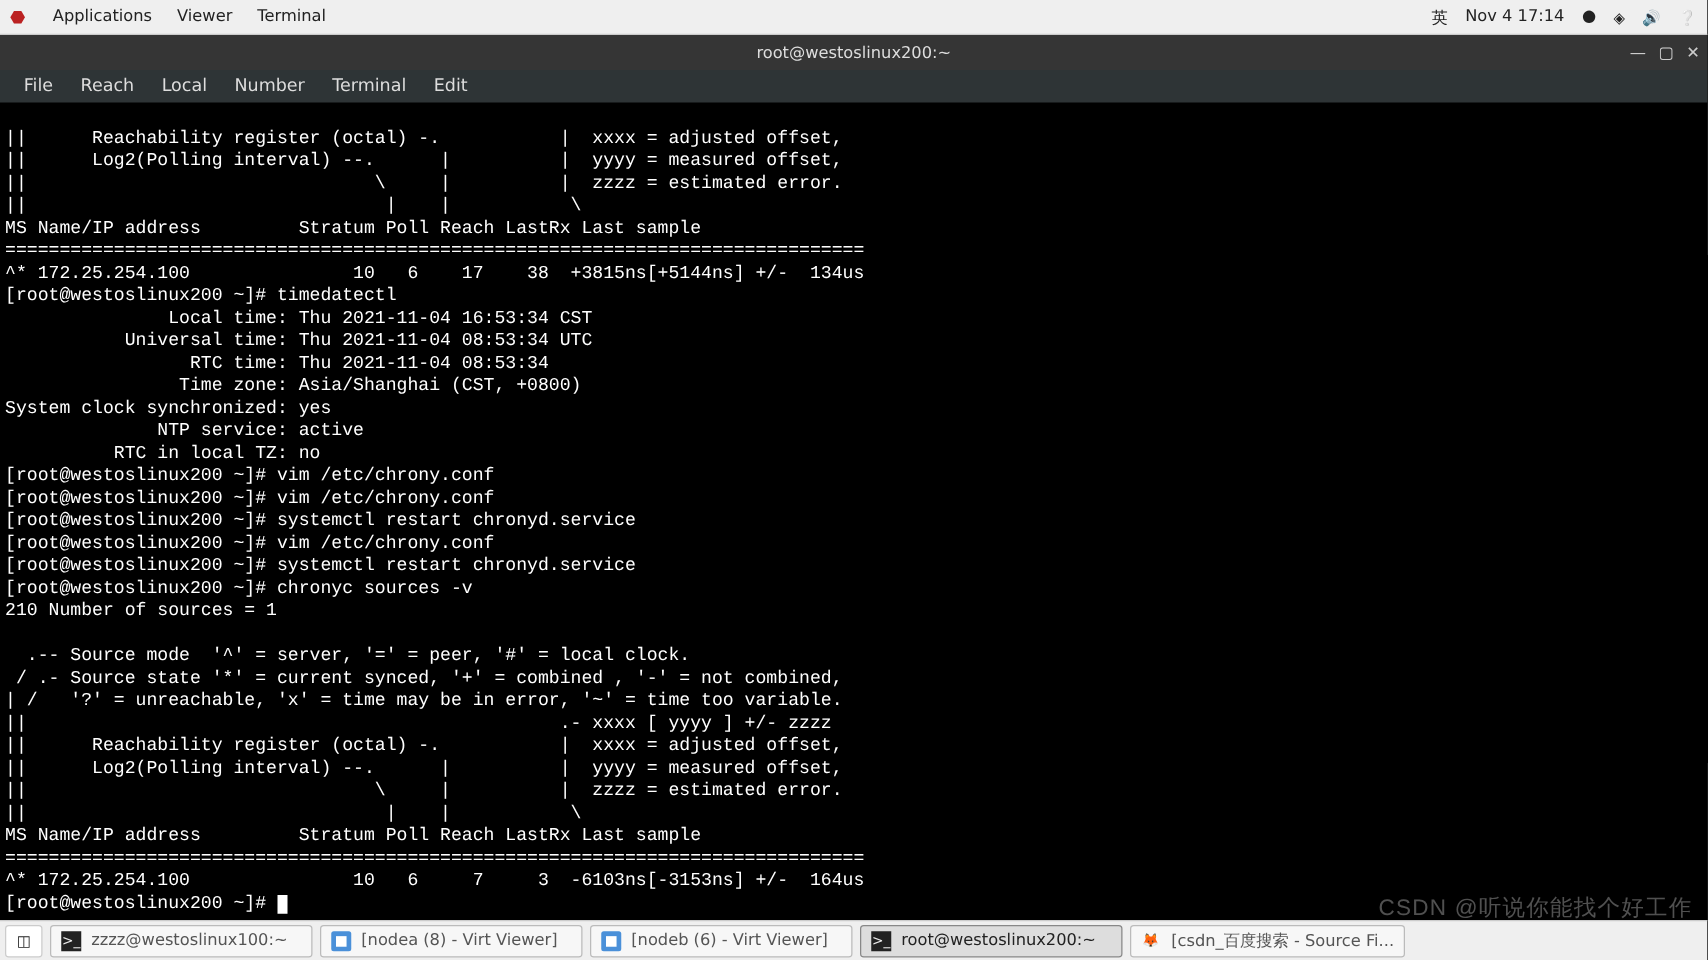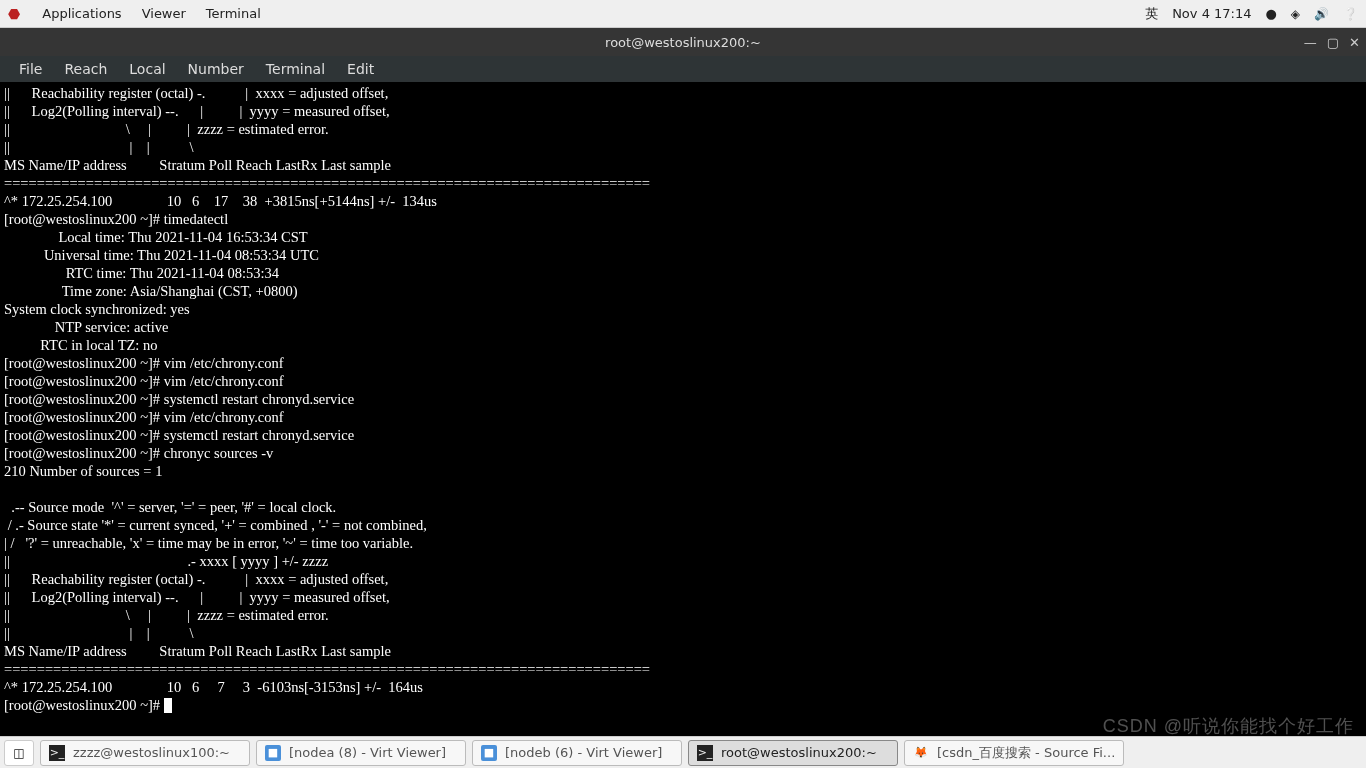--- a/index.html
+++ b/index.html
@@ -68,24 +68,24 @@
   display: flex;
   align-items: center;
   padding: 0 19px;
   gap: 22px;
   font-size: 14px;
 }
 .term-content {
   flex: 1;
   background: #000;
   color: #fff;
-  font-family: Liberation Serif, serif;
+  font-family: Liberation Mono, monospace;
   font-size: 14.5px;
   line-height: 18px;
-  padding: 2px 4px;
+  padding: 20px 4px;
   white-space: pre;
   overflow: hidden;
 }
 .cursor {
   display: inline-block;
   width: 8px; height: 15px;
   background: #fff;
   vertical-align: text-bottom;
 }
 

